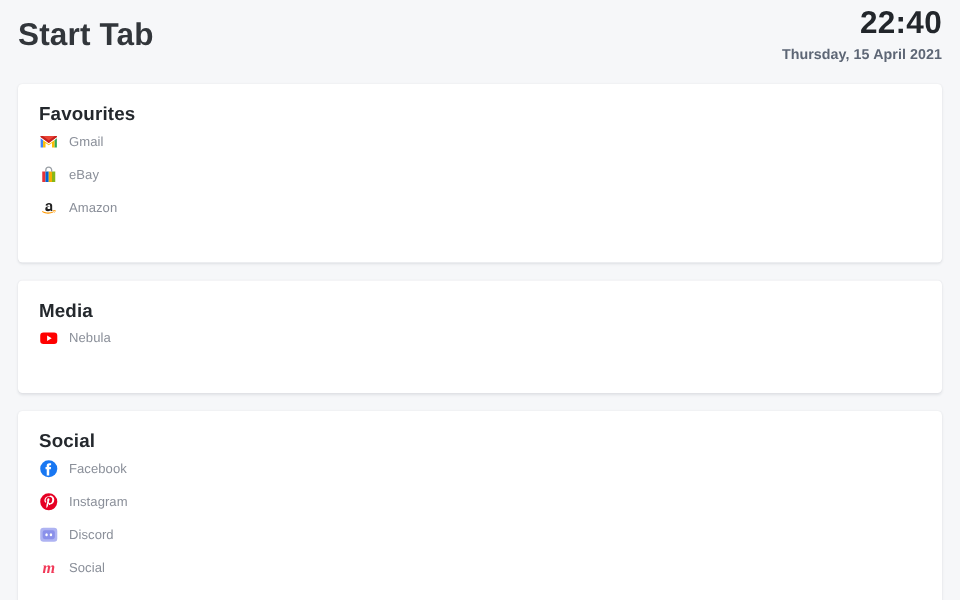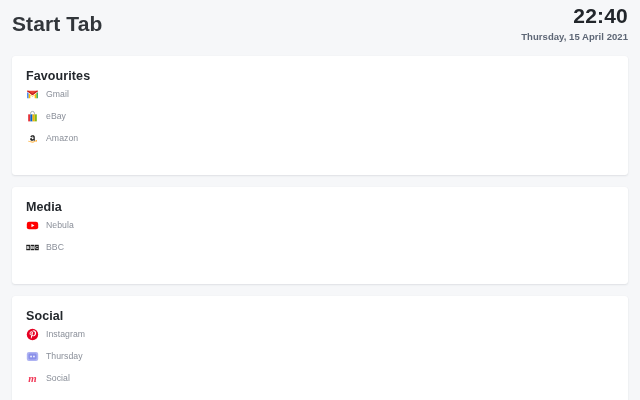--- a/index.html
+++ b/index.html
@@ -171,57 +171,53 @@
       <div class="links-grid">
         <a class="link-item">
           <span class="ico">
             <svg viewBox="0 0 24 24">
               <rect x="1.5" y="5" width="21" height="14" rx="4" fill="#ff0000"></rect>
               <path fill="#ffffff" d="M10 8.7 15.6 12 10 15.3z"></path>
             </svg>
           </span>
           <span class="link-label">Nebula</span>
         </a>
-        <a class="link-item">
-          <span class="ico">
-            <svg viewBox="0 0 24 24">
-              <rect x="0.5" y="7" width="7" height="10" fill="#1b1b1b"></rect>
-              <rect x="8.5" y="7" width="7" height="10" fill="#1b1b1b"></rect>
-              <rect x="16.5" y="7" width="7" height="10" fill="#1b1b1b"></rect>
-              <text x="4" y="14.6" font-size="8" font-family="Liberation Sans, sans-serif" font-weight="700" fill="#ffffff" text-anchor="middle">B</text>
-              <text x="12" y="14.6" font-size="8" font-family="Liberation Sans, sans-serif" font-weight="700" fill="#ffffff" text-anchor="middle">B</text>
-              <text x="20" y="14.6" font-size="8" font-family="Liberation Sans, sans-serif" font-weight="700" fill="#ffffff" text-anchor="middle">C</text>
-            </svg>
-          </span>
-          <span class="link-label">BBC</span>
-        </a>
       </div>
     </div>
     <div class="card">
       <div class="card-title">Social</div>
       <div class="links-grid">
         <a class="link-item">
           <span class="ico">
             <svg viewBox="0 0 24 24">
+              <circle cx="12" cy="12" r="10.5" fill="#1877f2"></circle>
+              <path fill="#ffffff" d="M14.6 12.6h-2v7.6h-3.1v-7.6H8v-2.7h1.5V8.3c0-2 .9-3.2 3.3-3.2h2.1v2.7h-1.3c-.9 0-1 .3-1 1v1.1h2.3z"></path>
+            </svg>
+          </span>
+          <span class="link-label">Facebook</span>
+        </a>
+        <a class="link-item">
+          <span class="ico">
+            <svg viewBox="0 0 24 24">
               <circle cx="12" cy="12" r="10.5" fill="#e60023"></circle>
               <path fill="#ffffff" d="M12.6 5.2c-4 0-6 2.7-6 5 0 1.4.5 2.6 1.7 3 .2.1.4 0 .4-.2l.2-.7c.1-.2 0-.3-.1-.5-.4-.5-.6-1.1-.6-1.8 0-2.2 1.7-4.2 4.4-4.2 2.4 0 3.7 1.4 3.7 3.3 0 2.5-1.1 4.6-2.8 4.6-.9 0-1.6-.8-1.4-1.7.3-1.1.8-2.3.8-3.1 0-.7-.4-1.3-1.2-1.3-1 0-1.7 1-1.7 2.3 0 .8.3 1.4.3 1.4s-1 4-1.1 4.8c-.3 1.5 0 3.3 0 3.5 0 .1.2.1.2 0 .1-.1 1.3-1.6 1.7-3.1l.6-2.3c.3.6 1.2 1.1 2.2 1.1 2.9 0 4.9-2.6 4.9-6.1 0-2.6-2.2-5-5.2-5z"></path>
             </svg>
           </span>
           <span class="link-label">Instagram</span>
         </a>
         <a class="link-item">
           <span class="ico">
             <svg viewBox="0 0 24 24">
               <rect x="1.5" y="3.5" width="21" height="17" rx="4" fill="#aeb3f2"></rect>
               <rect x="4.5" y="6.5" width="15" height="11" rx="2.6" fill="#8a90ea"></rect>
               <ellipse cx="9.3" cy="12" rx="1.5" ry="1.9" fill="#ffffff"></ellipse>
               <ellipse cx="14.7" cy="12" rx="1.5" ry="1.9" fill="#ffffff"></ellipse>
             </svg>
           </span>
-          <span class="link-label">Thursday</span>
+          <span class="link-label">Discord</span>
         </a>
         <a class="link-item">
           <span class="ico">
             <svg viewBox="0 0 24 24">
               <text x="12" y="19" font-size="20" font-style="italic" font-family="Liberation Serif, serif" font-weight="700" fill="#f13a59" text-anchor="middle">m</text>
             </svg>
           </span>
           <span class="link-label">Social</span>
         </a>
       </div>

